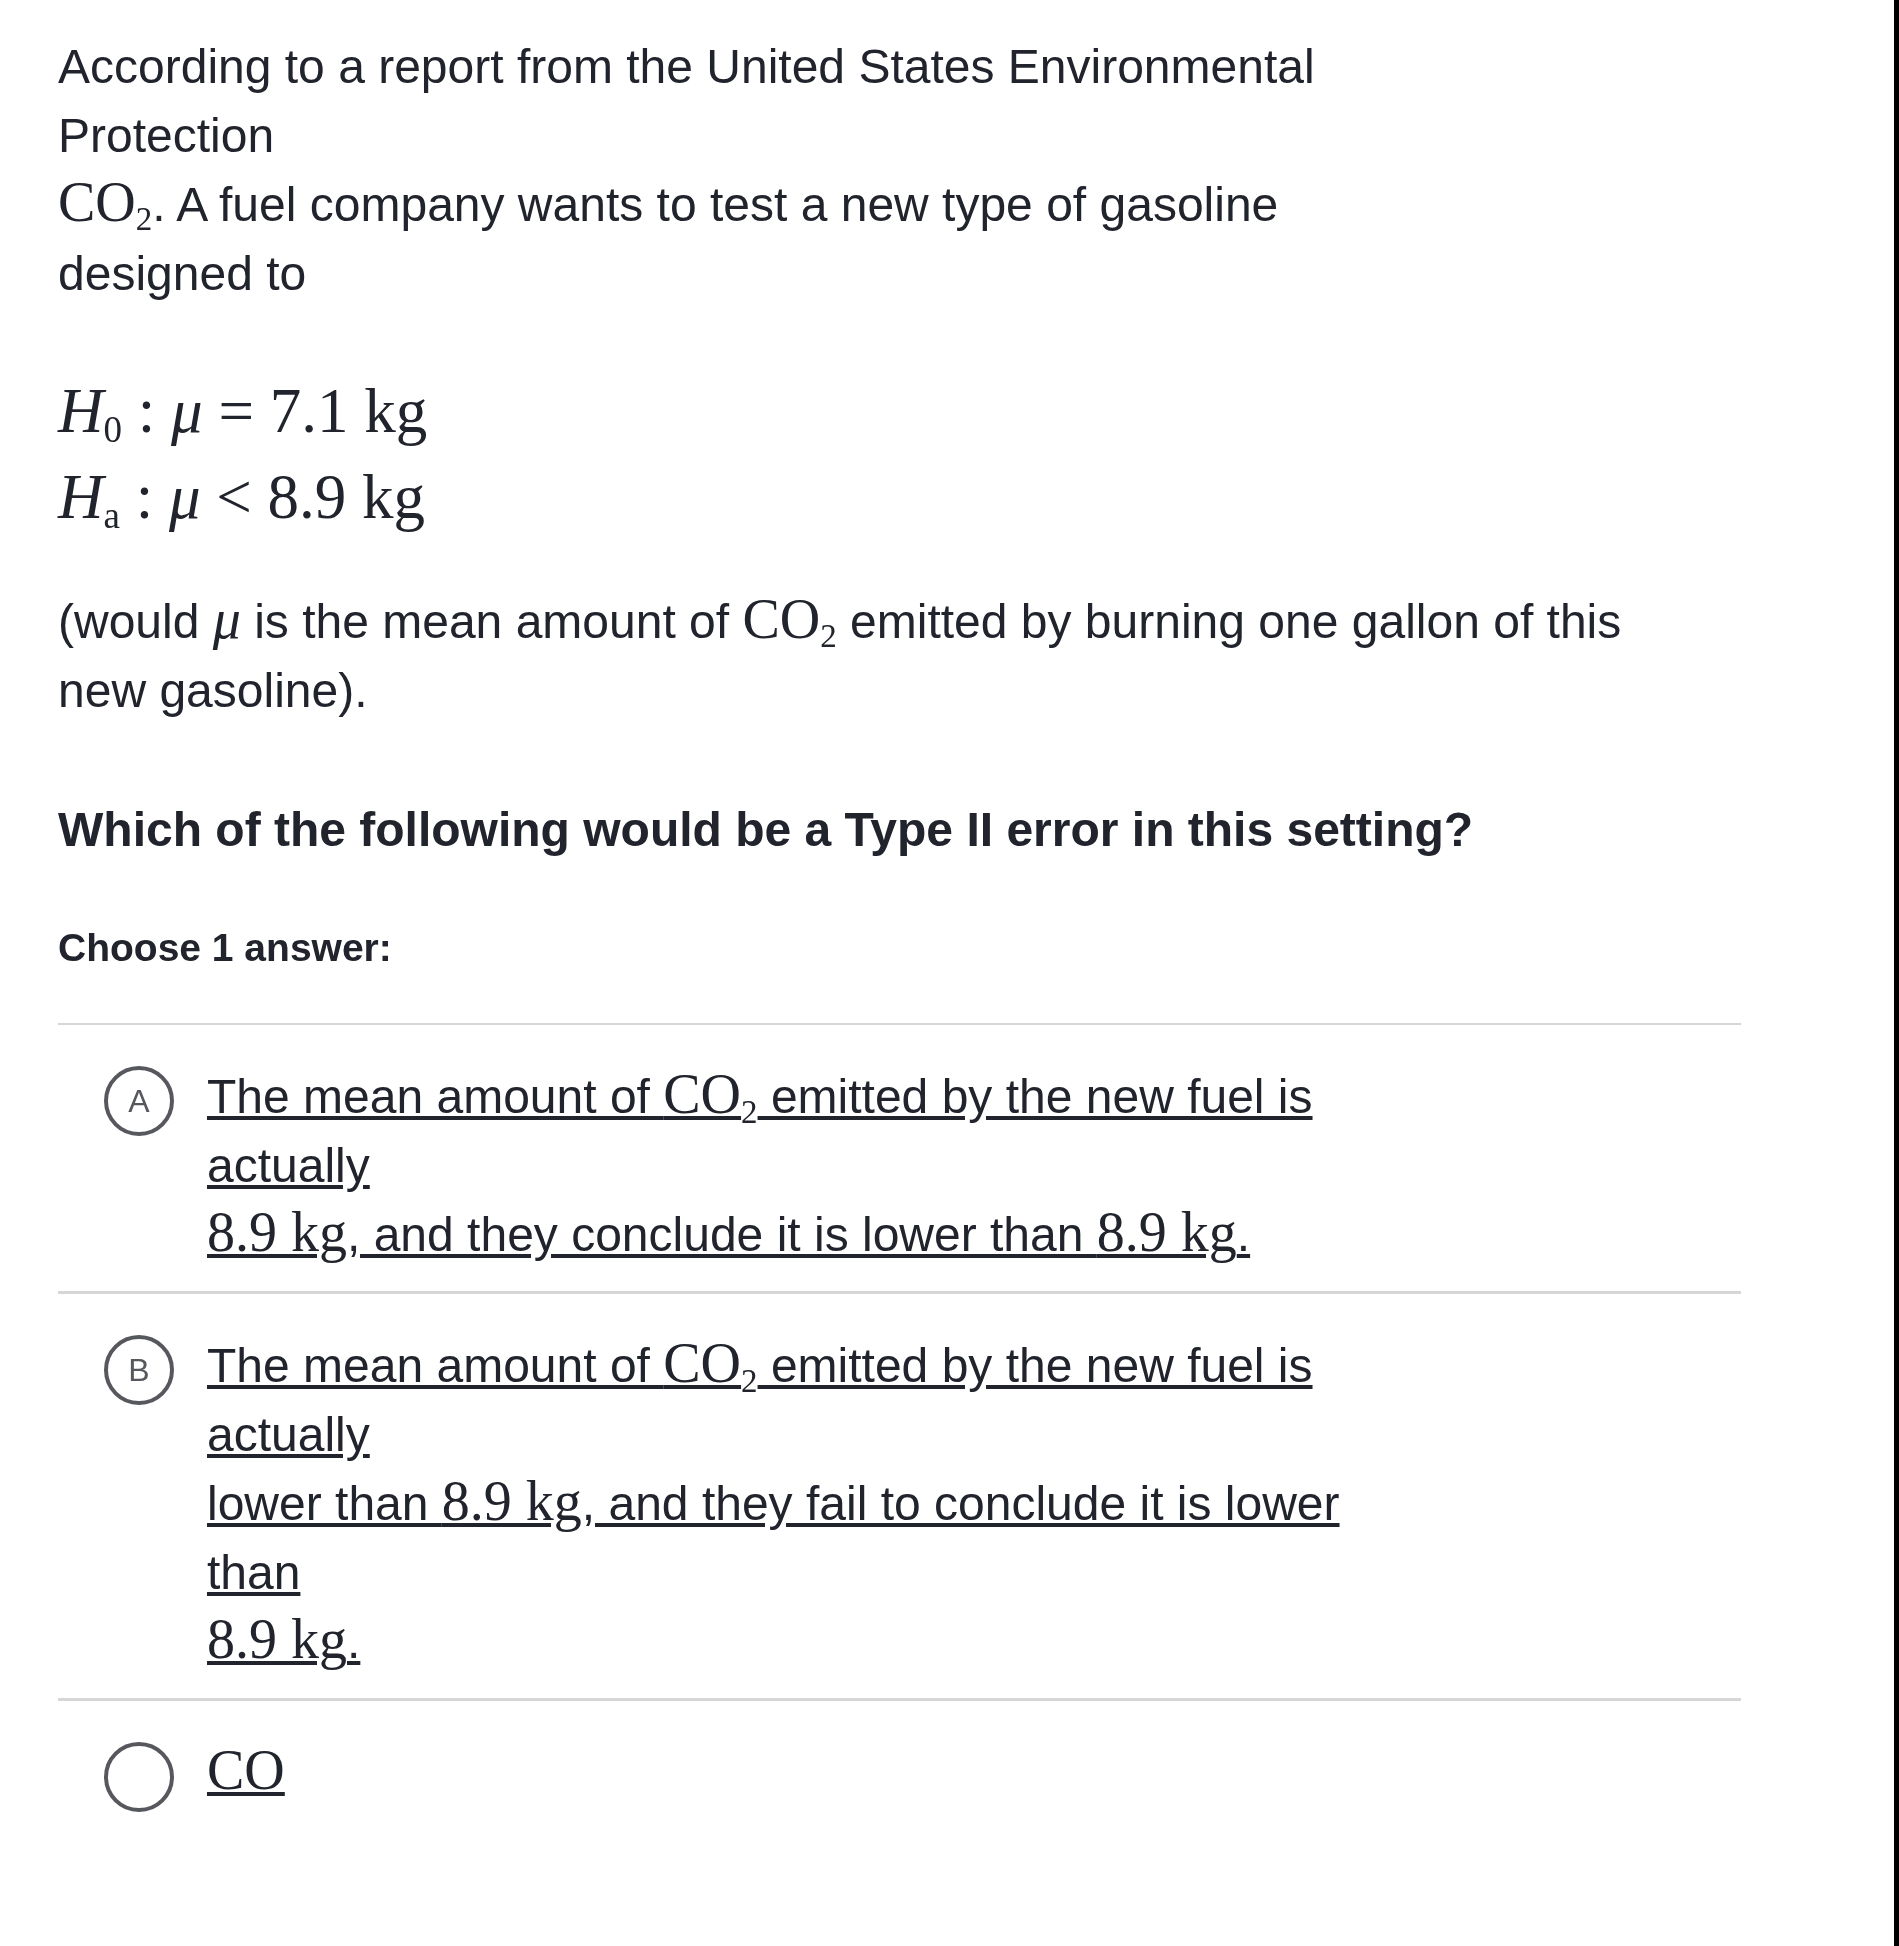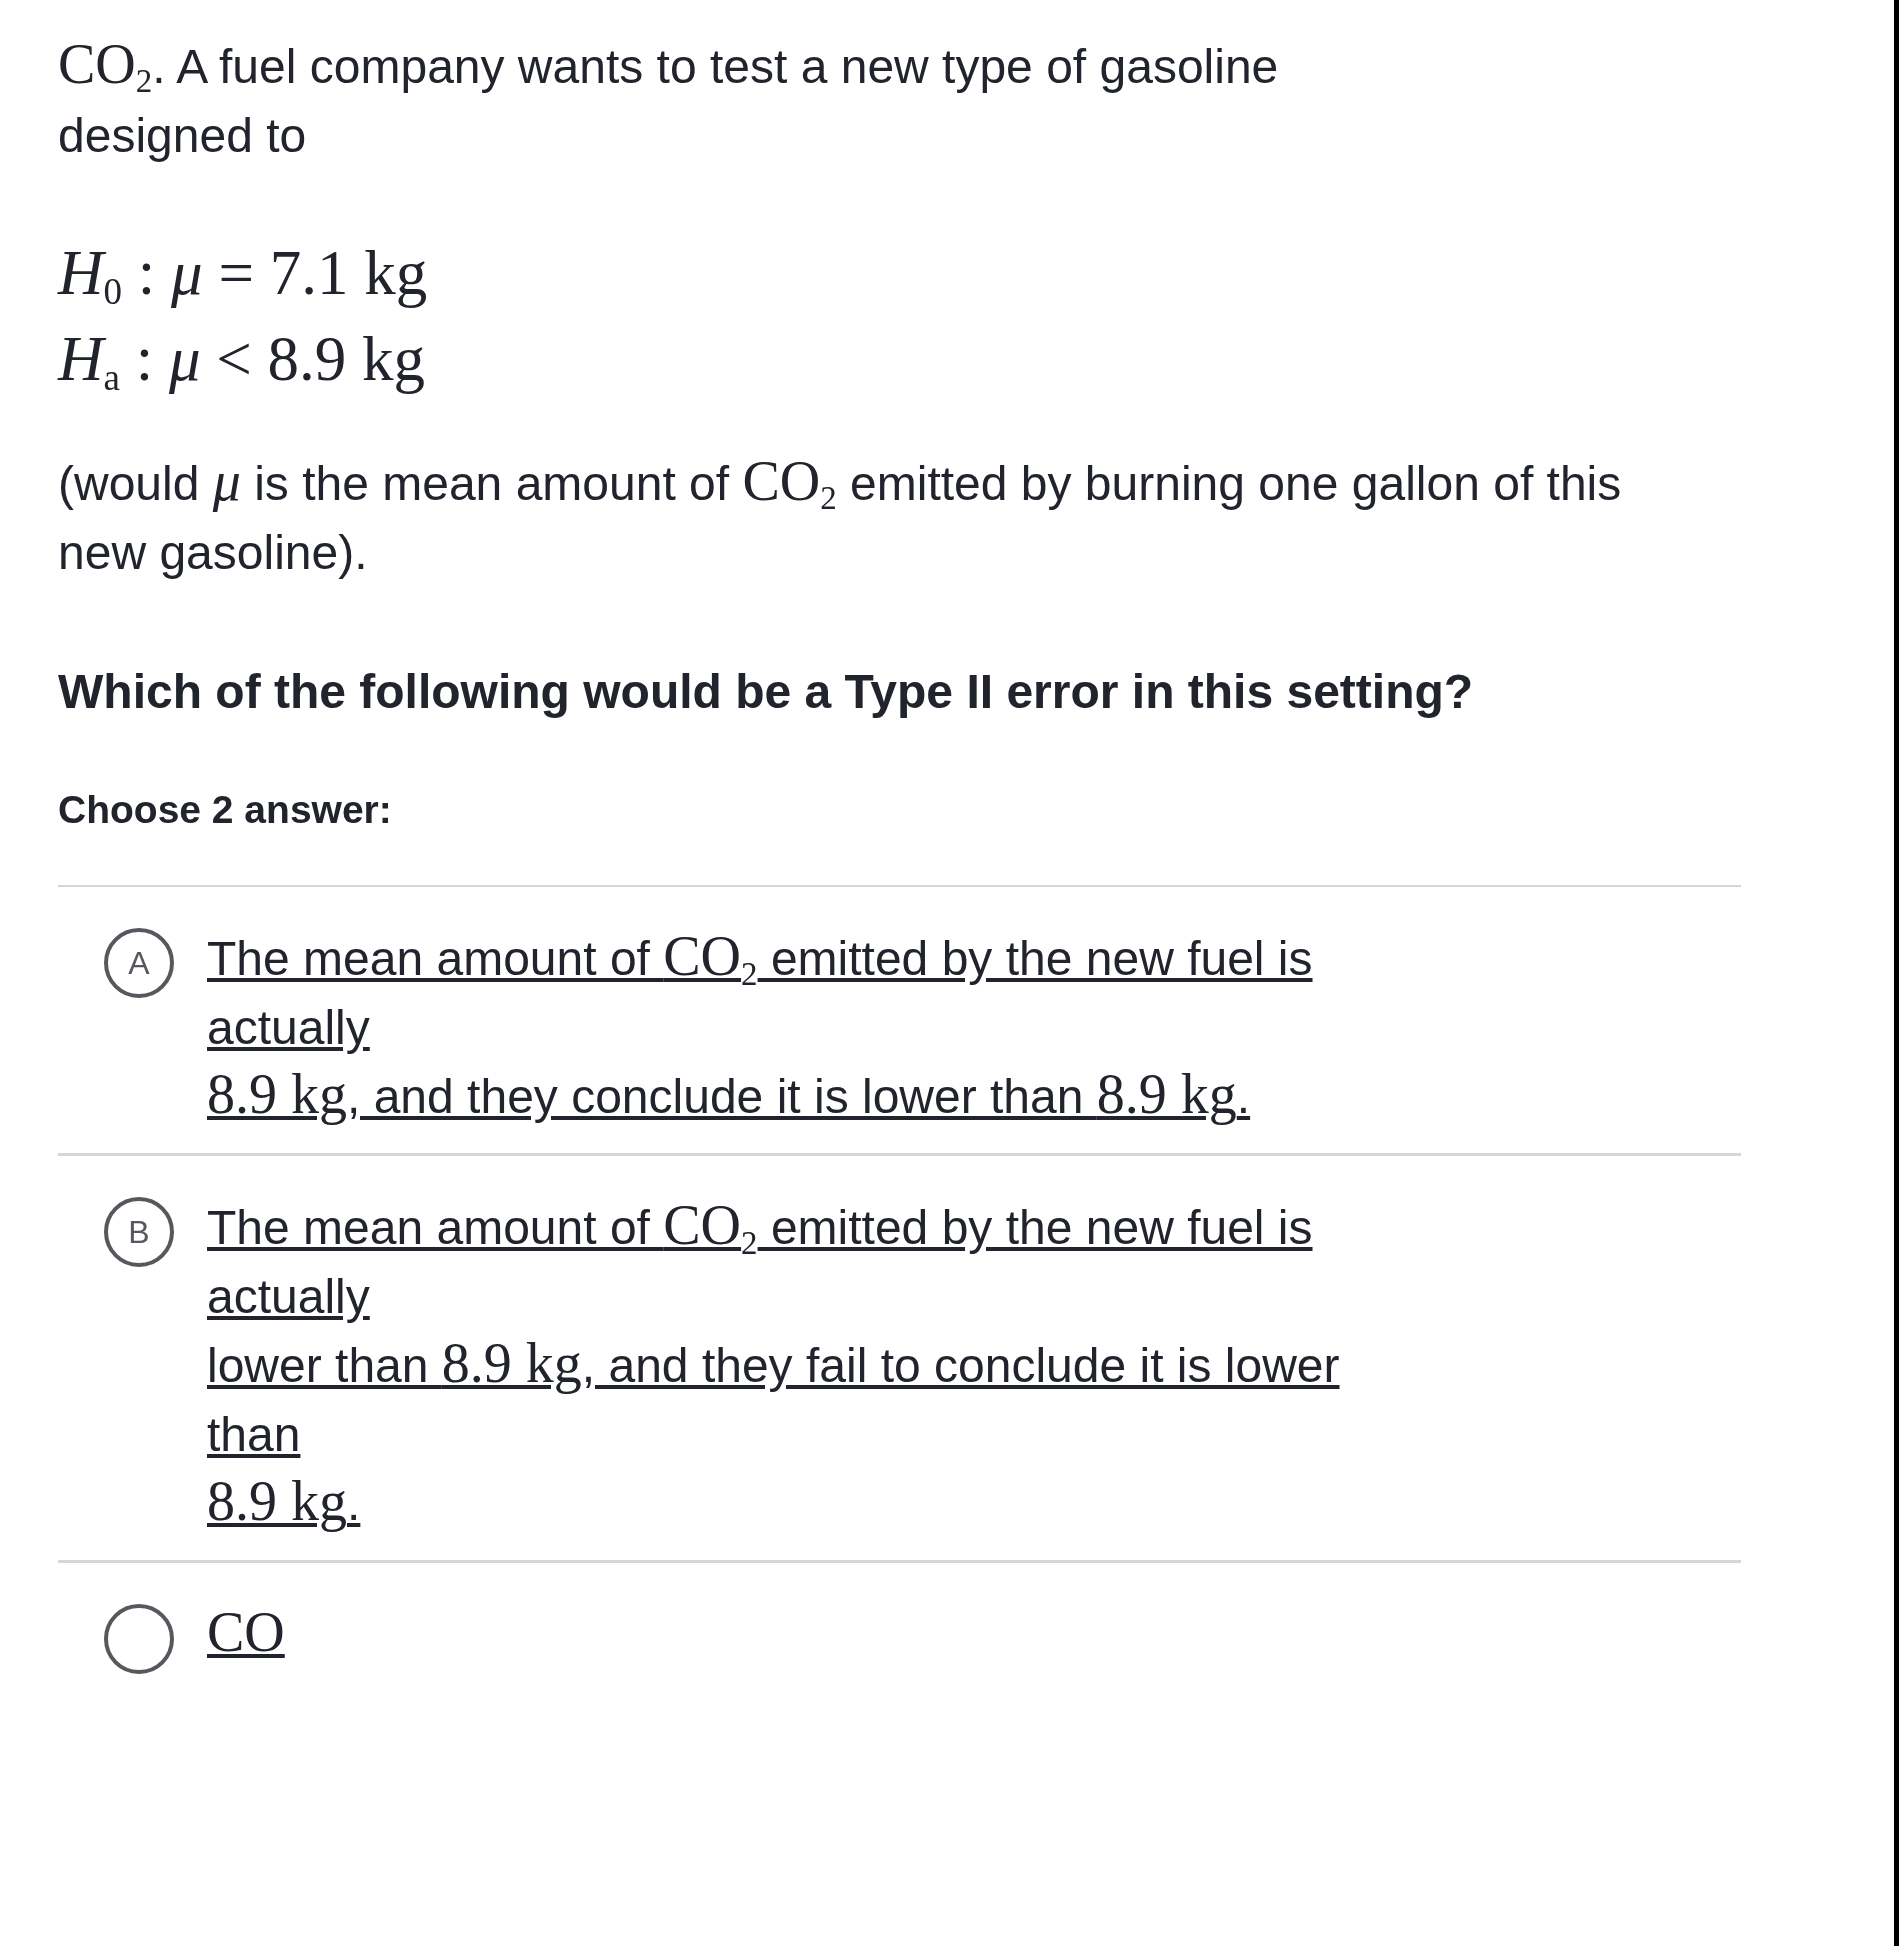--- a/index.html
+++ b/index.html
@@ -77,36 +77,37 @@
     text-decoration:underline;
   }
 </style>
 </head>
 <body>
 
 <div class="page">
   <div class="content">
 
     <div class="intro rich">
+        <div><span class="txt">According to a report from the United States Environmental Protection</span></div>
         <div><span class="math">CO</span><span class="msub">2</span><span class="txt">. A fuel company wants to test a new type of gasoline designed to</span></div>
       </div>
 
     <div class="equations rich">
         <div><span class="math italic">H</span><span class="msub">0</span><span class="math"> : </span><span class="math italic">μ</span><span class="math"> = 7.1 kg</span></div>
         <div><span class="math italic">H</span><span class="msub">a</span><span class="math"> : </span><span class="math italic">μ</span><span class="math"> &lt; 8.9 kg</span></div>
       </div>
 
     <div class="where rich">
         <div><span class="txt">(would </span><span class="math italic">μ</span><span class="txt"> is the mean amount of </span><span class="math">CO</span><span class="msub">2</span><span class="txt"> emitted by burning one gallon of this</span></div>
         <div><span class="txt">new gasoline).</span></div>
       </div>
 
     <div class="question">Which of the following would be a Type II error in this setting?</div>
 
-    <div class="prompt">Choose 2 answer:</div>
+    <div class="prompt">Choose 1 answer:</div>
 
     <div class="divider"></div>
 
     <div class="option">
       <div class="radio">
         <span class="radio-letter">A</span>
       </div>
       <div class="option-text rich">
           <div><span class="txt">The mean amount of </span><span class="math">CO</span><span class="msub">2</span><span class="txt"> emitted by the new fuel is actually</span></div>
           <div><span class="math">8.9 kg</span><span class="txt">, and they conclude it is lower than </span><span class="math">8.9 kg</span><span class="txt">.</span></div>

